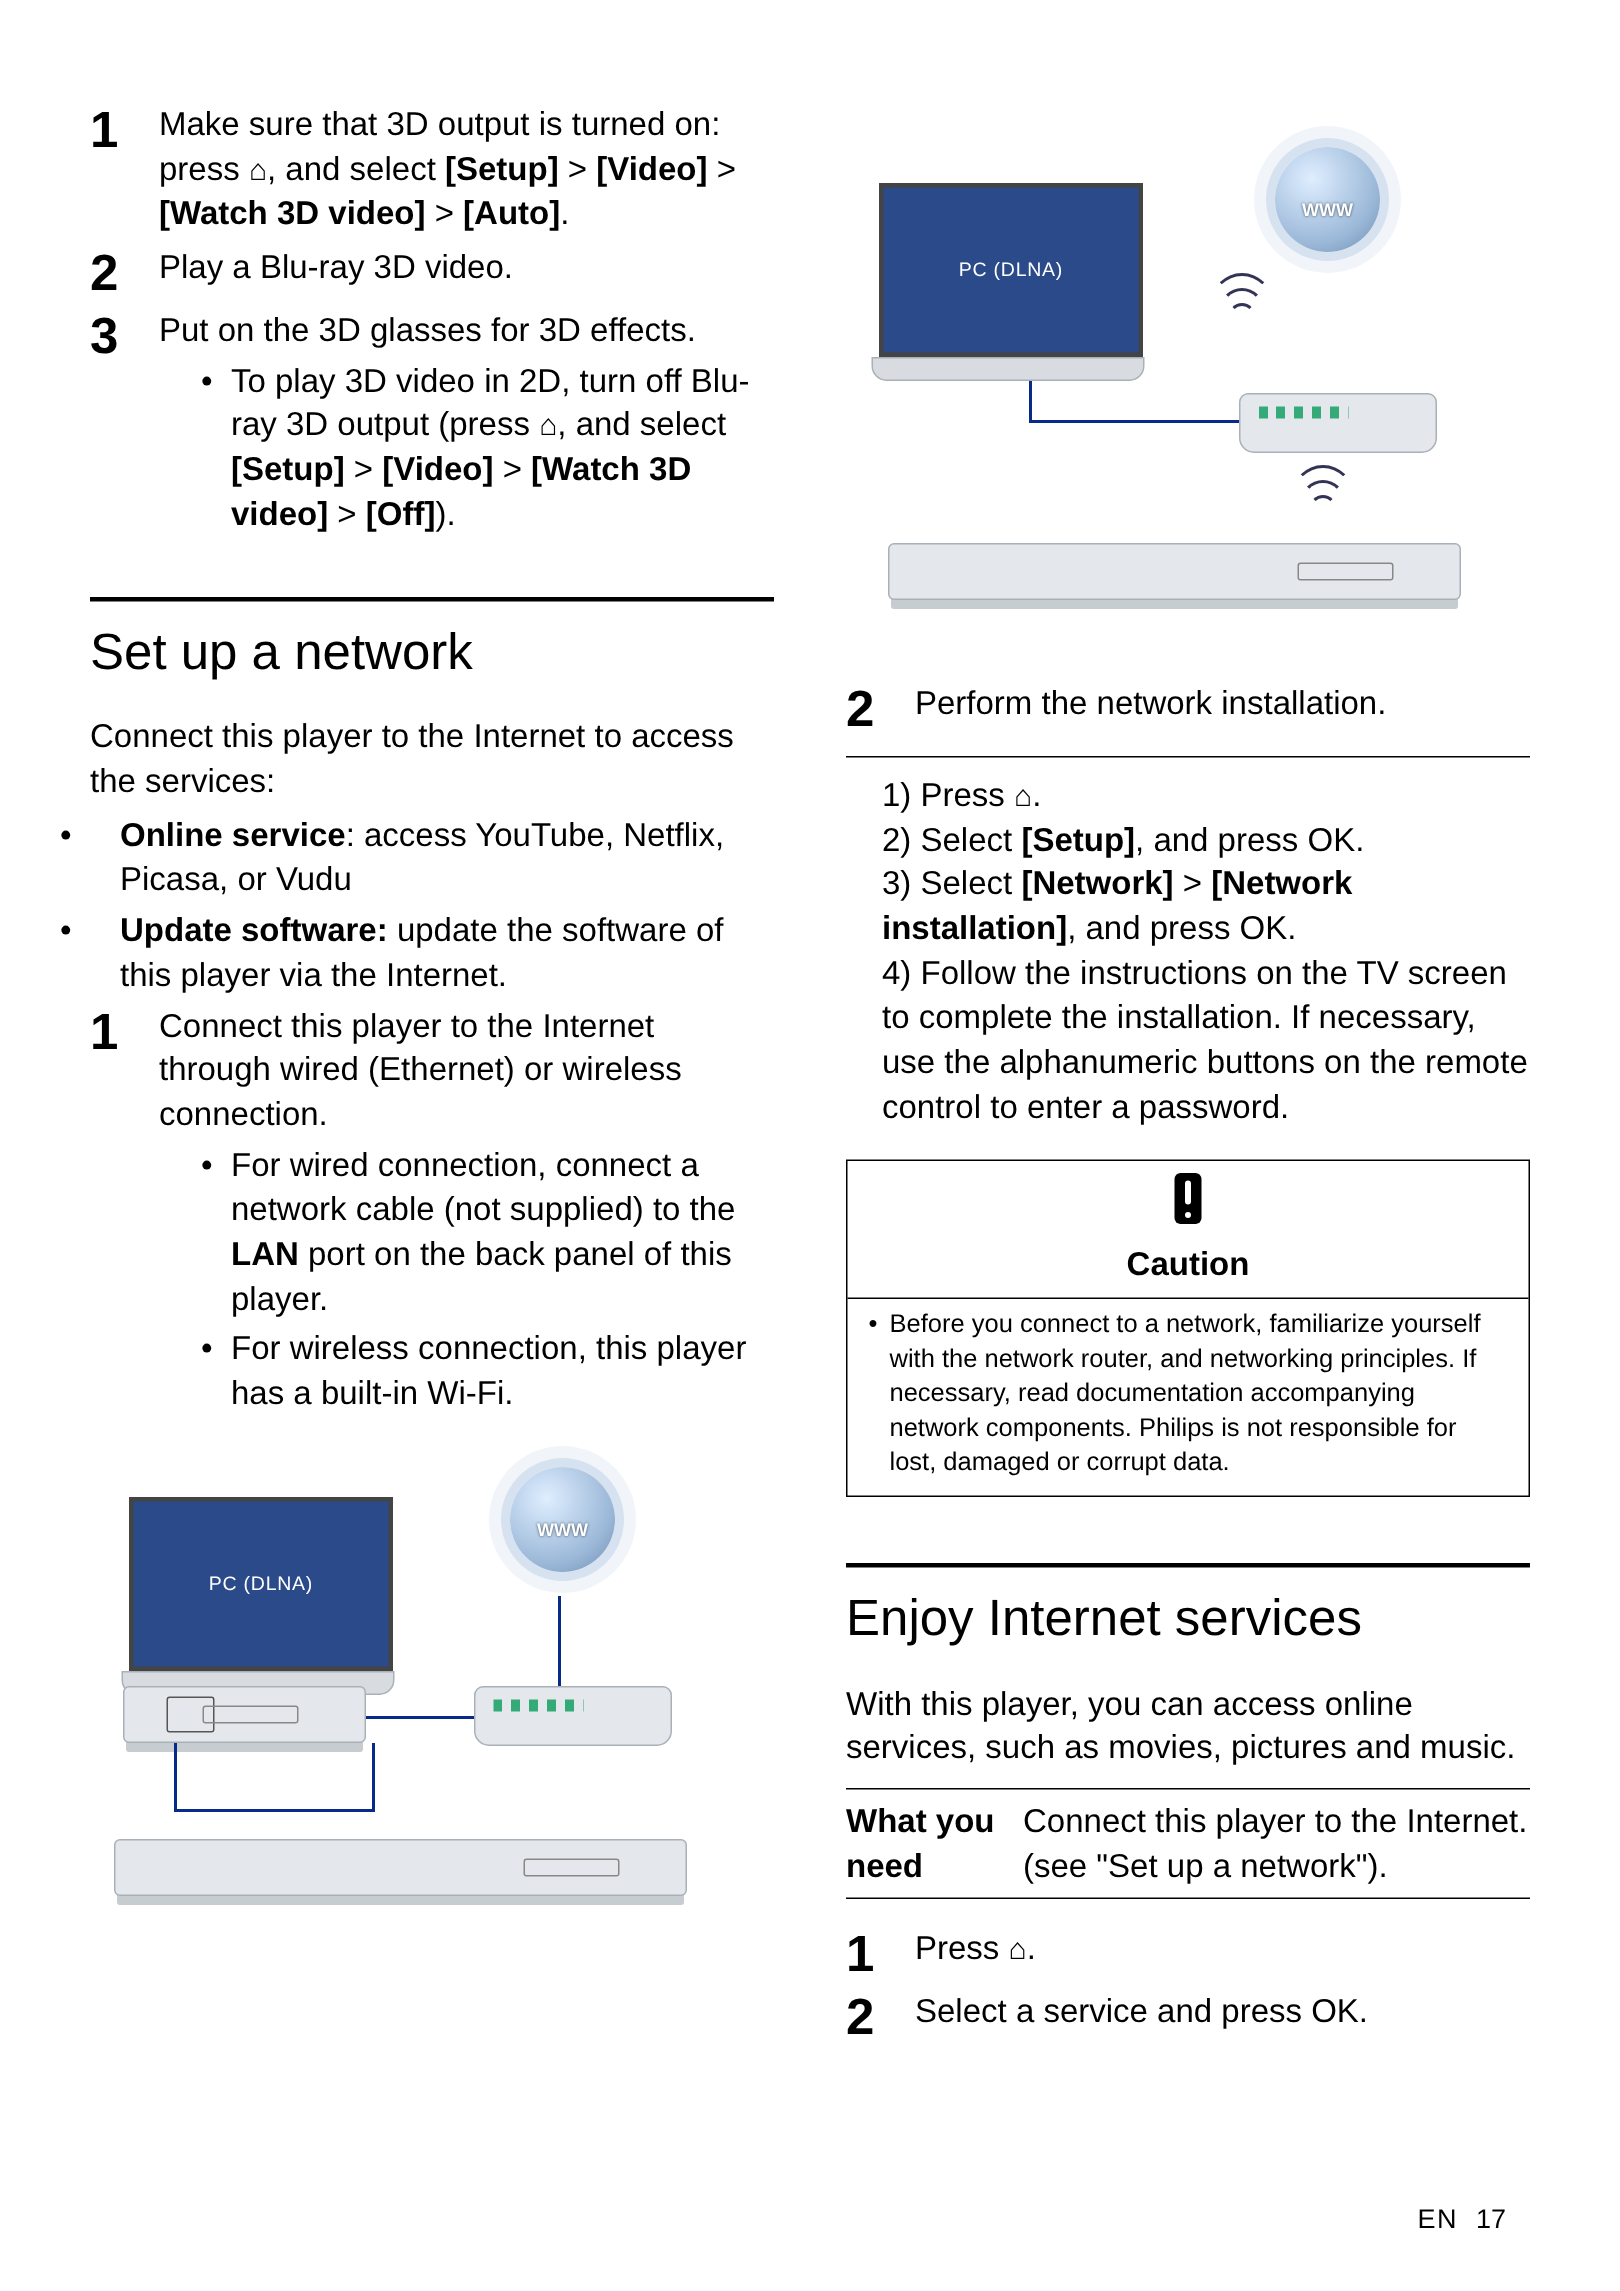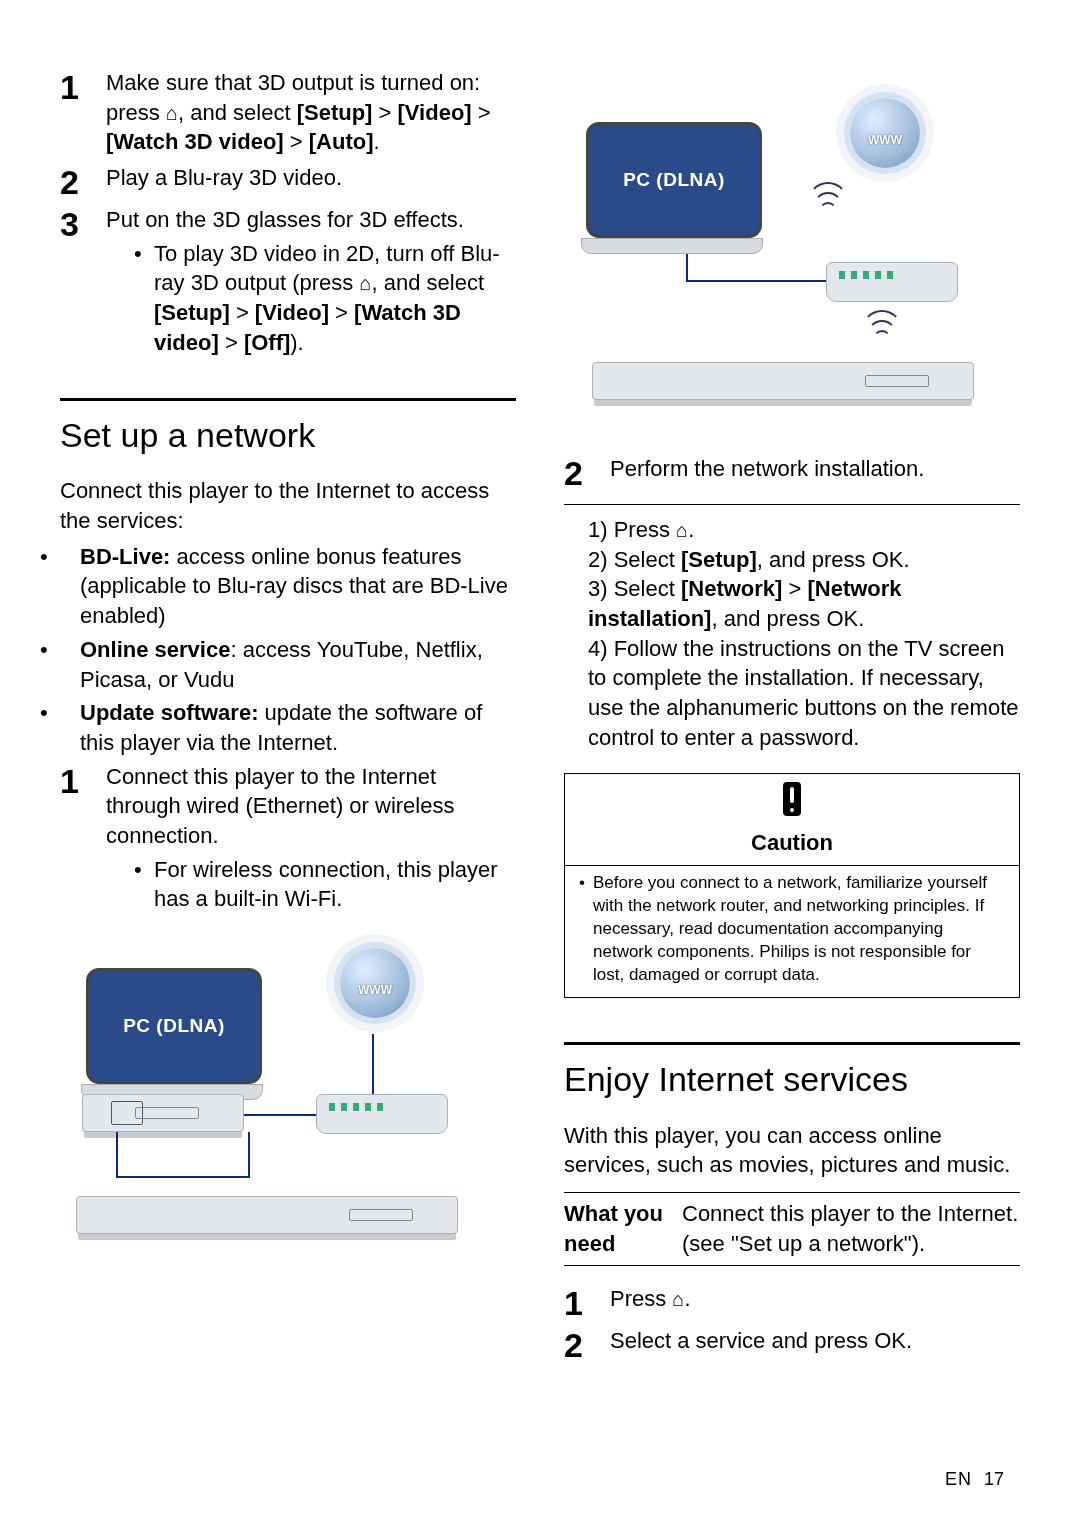--- a/index.html
+++ b/index.html
@@ -31,21 +31,21 @@
   .rule-thick { border-top: 3px solid #000; margin: 36px 0 12px; }
   h2 { font-size: 34px; font-weight: 300; margin: 0 0 18px 0; }
   .intro { margin: 0 0 6px 0; }
   .home-icon::before { content: "\2302"; font-weight: 700; }
   .home-icon { display:inline-block; font-family: Arial, sans-serif; font-size: 20px; line-height: 0; }
 
   
   .figure { break-inside: avoid; margin: 26px 0 10px; }
   .diagram { position: relative; width: 100%; height: 300px; border: none; }
   .laptop { position: absolute; width: 170px; }
-  .laptop-screen { width: 170px; height: 110px; background: #2b4a8a; border: 3px solid #444; border-radius: 13px; display:flex; align-items:center; justify-content:center; color:#fff; font-size:19px; font-weight:700; letter-spacing:0.5px;}
+  .laptop-screen { width: 170px; height: 110px; background: #2b4a8a; border: 3px solid #444; border-radius: 0; display:flex; align-items:center; justify-content:center; color:#fff; font-size:13px; font-weight:400; letter-spacing:0.5px;}
   .laptop-base { width: 180px; height: 14px; background:#d8dce0; border:1px solid #a8b0b8; border-radius: 0 0 10px 10px; margin-left:-5px; }
   .router { position:absolute; width:130px; height:38px; background:#e4e8ec; border:1px solid #a8b0b8; border-radius:6px 6px 10px 10px; }
   .router::before{content:"";position:absolute;top:8px;left:12px;width:60px;height:8px;background:repeating-linear-gradient(90deg,#3a7 0,#3a7 6px,#e4e8ec 6px,#e4e8ec 12px);}
   .player { position:absolute; width: 360px; height: 36px; background:#e4e8ec; border:1px solid #a8b0b8; border-radius:4px; box-shadow: 0 8px 0 -2px #c6ccd0; }
   .player::after { content:""; position:absolute; right:44px; top:12px; width:62px; height:10px; border:1px solid #888; border-radius:2px; }
   .player.rear::before { content:""; position:absolute; left:28px; top:6px; width:30px; height:22px; border:1px solid #555; background:#e4e8ec; border-radius:2px; }
   .globe { position:absolute; width:70px; height:70px; background: radial-gradient(circle at 35% 30%, #dfeeff, #9bb8d8 65%, #6b8bb0); border-radius:50%; box-shadow: 0 0 0 6px rgba(140,170,210,.25), 0 0 0 14px rgba(140,170,210,.12);}
   .globe span{ position:absolute; top:34px; width:100%; text-align:center; color:#fff; font-size:12px; font-weight:700; font-family:Arial,sans-serif; text-shadow:0 0 2px #345; }
   .wifi-arc { position:absolute; width:40px; height:40px; }
   .wifi-arc span{position:absolute;border:2.5px solid #335;border-color:#335 transparent transparent transparent;border-radius:50%;}
@@ -104,31 +104,31 @@
           </li>
         </ul>
       </div>
     </li>
   </ul>
 
   <div class="rule-thick"></div>
   <h2>Set up a network</h2>
   <p class="intro">Connect this player to the Internet to access the services:</p>
   <ul class="bullets">
-    <li><span class="bold">BD-Live:</span><span> access online bonus features (applicable to Blu-ray discs that are BD-Live enabled)</span></li>
     <li><span class="bold">Online service</span><span>: access YouTube, Netflix, Picasa, or Vudu</span></li>
     <li><span class="bold">Update software:</span><span> update the software of this player via the Internet.</span></li>
   </ul>
 
   <ul class="step-list" style="margin-top:4px;">
     <li>
       <span class="step-num">1</span>
       <div class="step-body">
         <span>Connect this player to the Internet through wired (Ethernet) or wireless connection.</span>
         <ul class="sub-bullets">
+          <li><span>For wired connection, connect a network cable (not supplied) to the </span><span class="bold">LAN</span><span> port on the back panel of this player.</span></li>
           <li>For wireless connection, this player has a built-in Wi-Fi.</li>
         </ul>
       </div>
     </li>
   </ul>
 
   <div class="figure avoid-break">
     <div class="diagram">
       <div class="globe" style="top:4px;left:280px;">
           <span>WWW</span>

